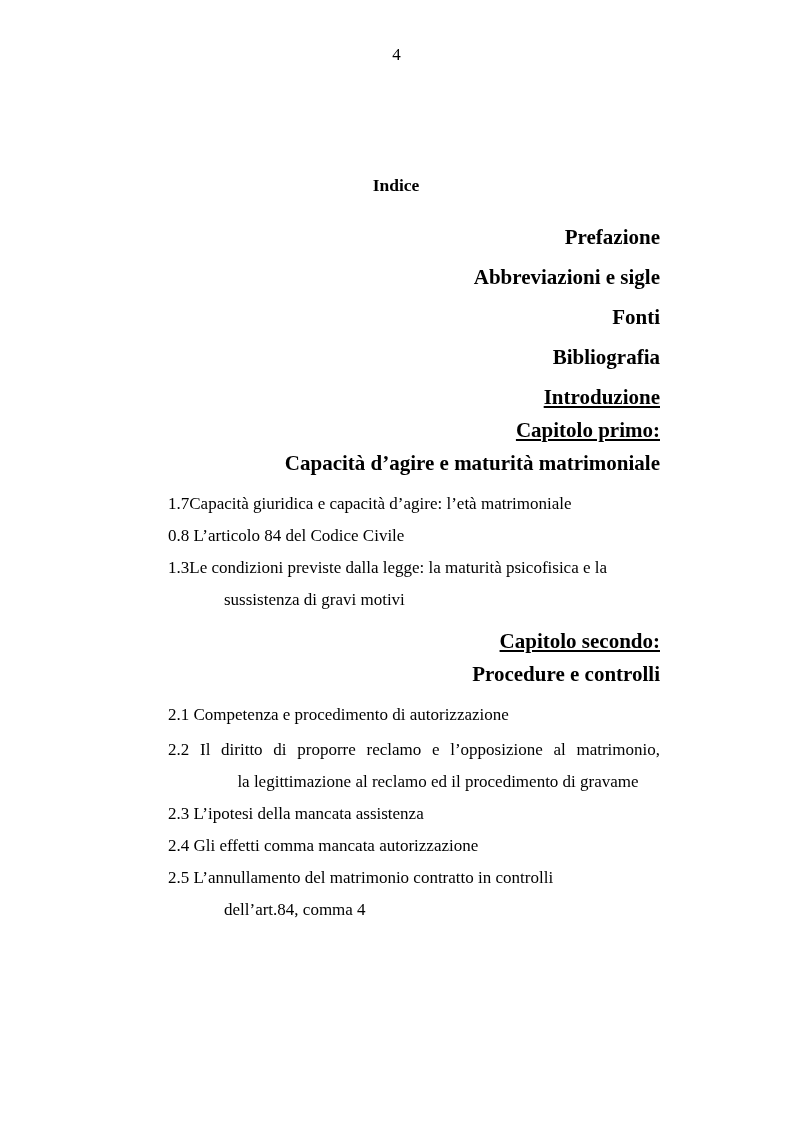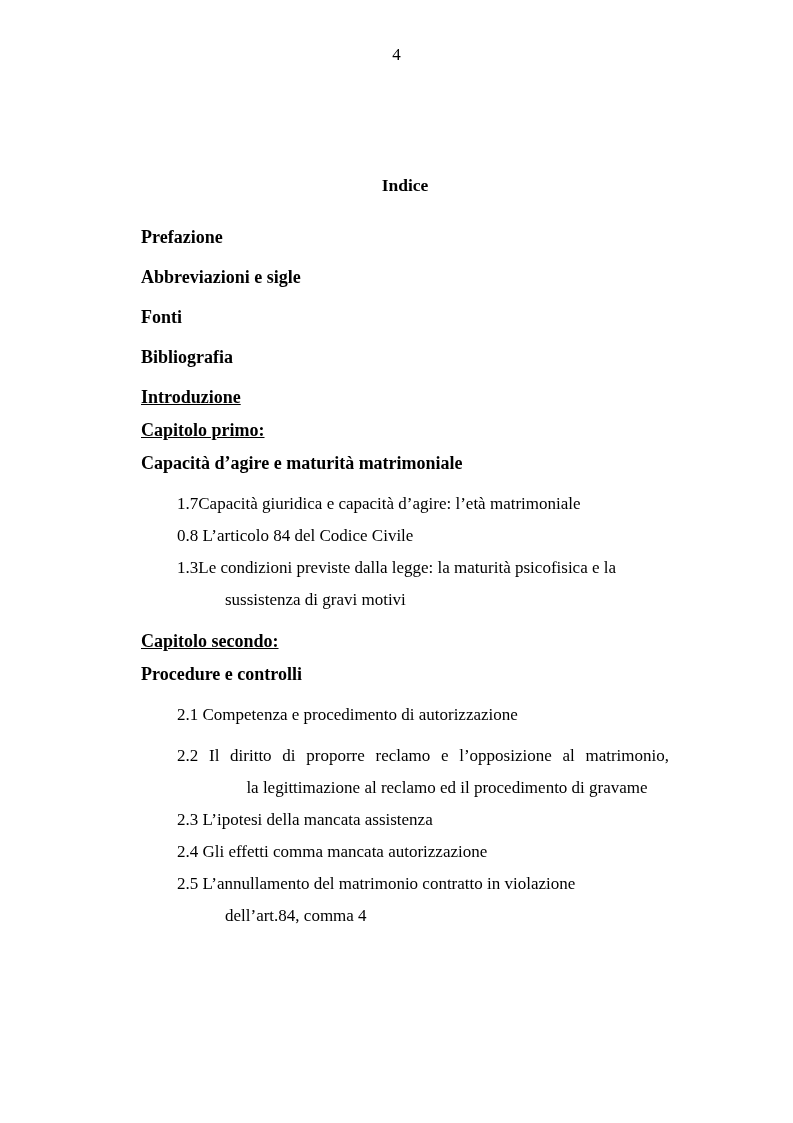--- a/index.html
+++ b/index.html
@@ -31,60 +31,61 @@
     left: 0;
     width: 793px;
     text-align: center;
     font-size: 17px;
     line-height: 22px;
   }
 
   
   .content {
     position: absolute;
-    left: 141px;
+    left: 132px;
     top: 174px;
     width: 528px;
   }
 
   
   .index-title {
     text-align: center;
     font-weight: bold;
     font-size: 17.5px;
     line-height: 22px;
     margin: 0 0 30px 0;
   }
 
   
   .entry-bold {
     font-weight: bold;
-    font-size: 18px;
+    font-size: 21px;
     line-height: 22px;
     margin: 0 0 18px 0;
     white-space: nowrap;
+    text-align: right;
   }
   .entry-bold.tight {
     margin-bottom: 11px;
     text-decoration: underline;
   }
   .entry-bold.tight-last {
     margin-bottom: 14px;
   }
 
   
   .entry-sub {
     font-size: 17px;
     line-height: 32px;
     margin: 0 0 0 36px;
     padding-left: 24px;
     text-indent: -24px;
   }
   .entry-sub.gap-before {
-    margin-top: 9px;
+    margin-top: 3px;
   }
   .entry-sub.justified {
     text-align: justify;
     text-justify: inter-word;
     padding-left: 24px;
     text-indent: -24px;
     margin-right: 0;
   }
   .entry-sub.justified > .j-line {
     display: block;
@@ -95,21 +96,21 @@
   .entry-sub.justified > .j-line:last-child {
     text-align: center;
     text-indent: 0;
     padding-left: 0;
     margin-left: 24px;
   }
   .entry-sub .wrap-line {
     display: block;
     text-indent: 0;
     padding-left: 0;
-    margin-left: 24px;
+    margin-left: 32px;
   }
 
   .j-line:first-child {
     text-align-last: justify;
   }
 </style>
 </head>
 <body>
 
 <div class="page">
@@ -142,16 +143,16 @@
 
     <div class="entry-sub justified gap-before">
         <span class="j-line"><span>2.2</span><span> </span><span>Il diritto di proporre reclamo e l’opposizione al matrimonio,</span></span>
         <span class="j-line">la legittimazione al reclamo ed il procedimento di gravame</span>
       </div>
 
     <div class="entry-sub"><span>2.3</span><span> </span><span>L’ipotesi della mancata assistenza</span></div>
 
     <div class="entry-sub"><span>2.4</span><span> </span><span>Gli effetti comma mancata autorizzazione</span></div>
 
-    <div class="entry-sub"><span>2.5</span><span> </span><span>L’annullamento del matrimonio contratto in violazione</span><span class="wrap-line">dell’art.84, comma 4</span></div>
+    <div class="entry-sub"><span>2.5</span><span> </span><span>L’annullamento del matrimonio contratto in controlli</span><span class="wrap-line">dell’art.84, comma 4</span></div>
 
   </div>
 </div>
 
 </body></html>

